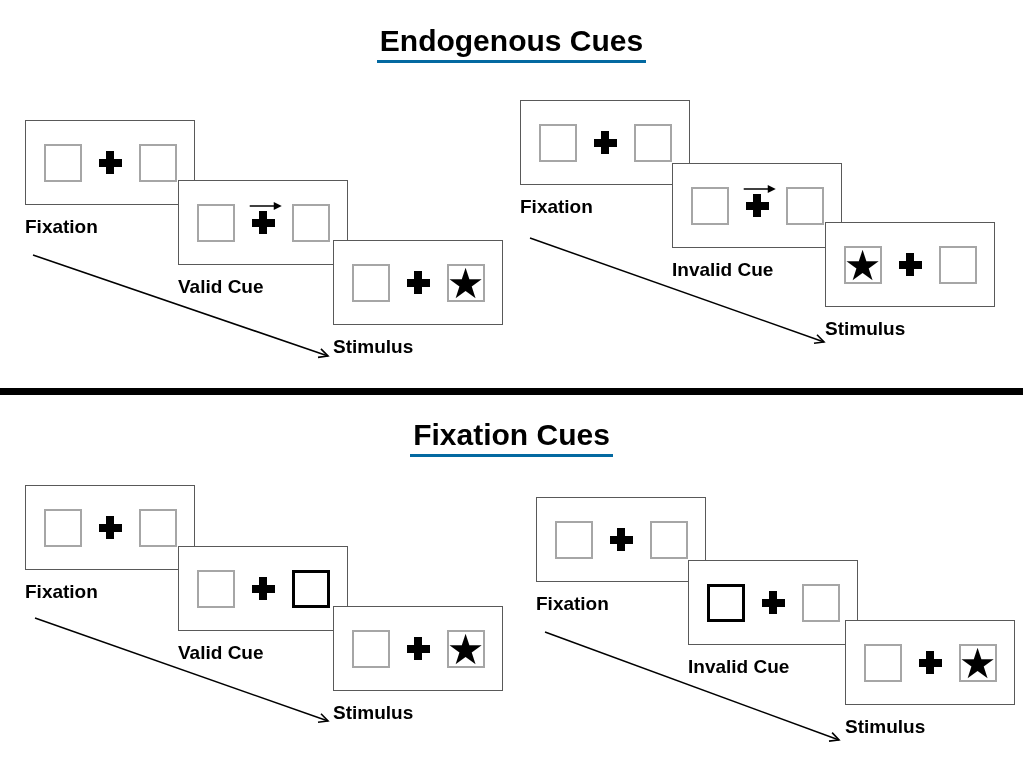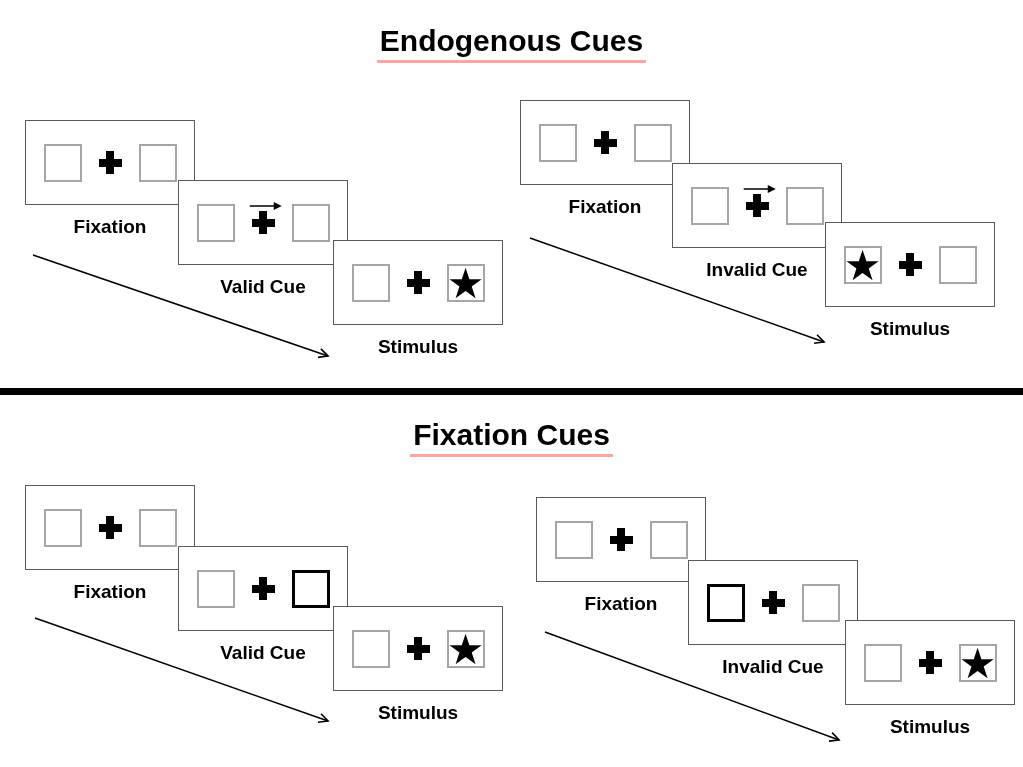--- a/index.html
+++ b/index.html
@@ -5,21 +5,21 @@
   html,body{margin:0;padding:0;background:#fff;}
   #stage{
     position:relative;width:1023px;height:767px;background:#fff;overflow:hidden;
     font-family:"Liberation Sans", sans-serif;color:#000;
   }
   .section-title{
     position:absolute;left:0;width:100%;text-align:center;
     font-size:30px;font-weight:bold;line-height:34px;
   }
   .section-title .underlined{
-    display:inline-block;border-bottom:3px solid #fca5a5;padding:0 3px 2px 3px;
+    display:inline-block;border-bottom:3px solid #0369a1;padding:0 3px 2px 3px;
   }
   .divider{
     position:absolute;left:0;width:100%;height:7px;background:#000;
   }
   .card{
     position:absolute;width:168px;height:83px;background:#fff;
     border:1px solid #595959;
     display:flex;align-items:center;justify-content:center;gap:17px;
   }
   .sq{
@@ -37,21 +37,21 @@
   .plus::before{
     content:"";position:absolute;left:0;top:7.5px;width:23px;height:8px;background:#000;
   }
   .plus::after{
     content:"";position:absolute;left:7.5px;top:0;width:8px;height:23px;background:#000;
   }
   .cue-arrow{
     position:absolute;left:50%;top:-12px;transform:translateX(-42%);
   }
   .lbl{
-    position:absolute;width:170px;text-align:center;
+    position:absolute;width:170px;
     font-size:19px;font-weight:bold;line-height:22px;white-space:nowrap;
   }
   #arrows{position:absolute;left:0;top:0;pointer-events:none;}
 </style>
 </head>
 <body>
 
 <div id="stage">
 
   <svg id="arrows" width="1023" height="767" viewBox="0 0 1023 767">

